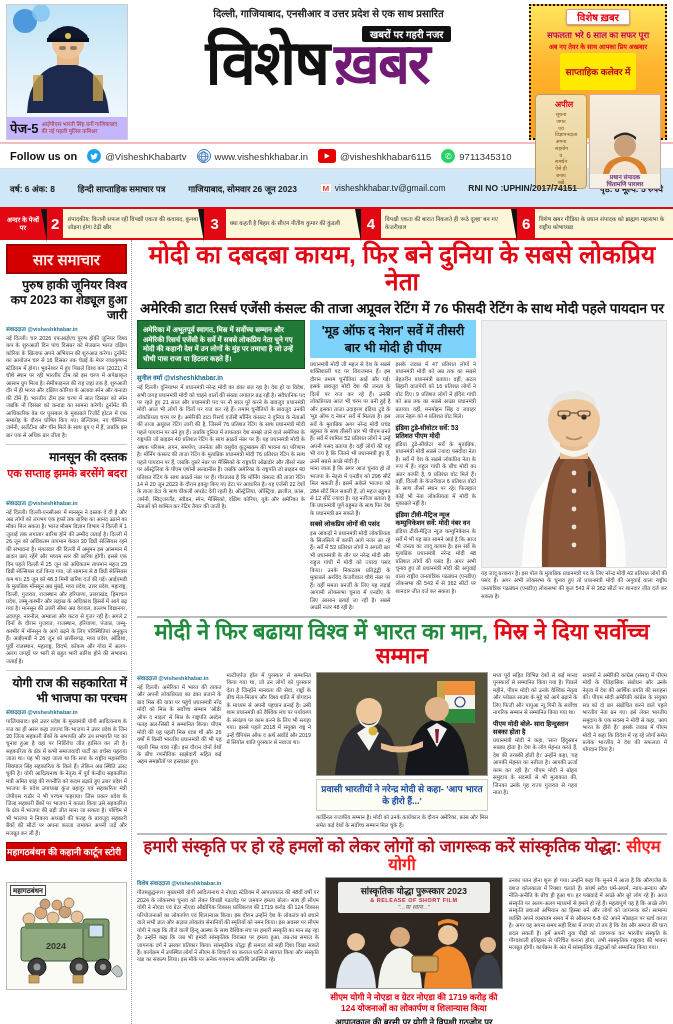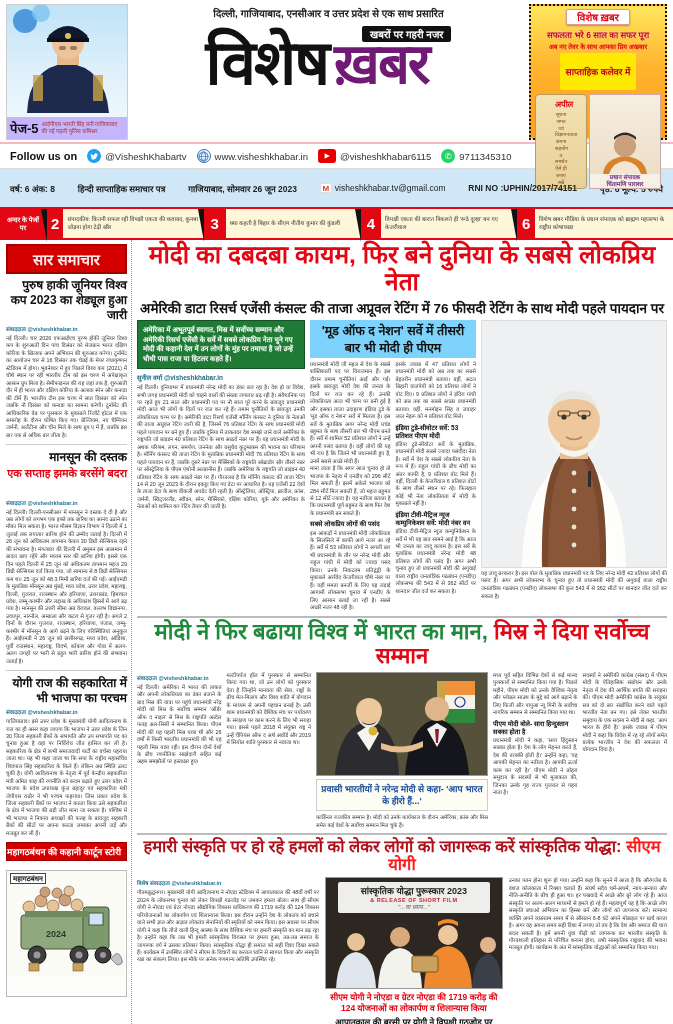--- a/index.html
+++ b/index.html
@@ -62,21 +62,21 @@
   .mainarea { flex:1; min-width:0; }
 
   
   .sb-header { background:#d40000; color:#ffe9e9; font-weight:bold; font-size:15px; text-align:center; padding:3px 0; border:2px solid #a00000; margin:4px 0 4px 0; }
   .sb-headline { font-size:12px; font-weight:bold; color:#111; text-align:right; line-height:1.25; margin:4px 0 2px; }
   .sb-headline2 { font-size:11px; font-weight:bold; color:#e30613; text-align:right; line-height:1.2; margin-bottom:18px; }
   .byline { font-size:5.5px; color:#1d6f8f; font-weight:bold; margin:2px 0; }
   .sb-body { font-size:5.4px; color:#333; text-align:justify; line-height:1.38; }
   .sb-sep { border-top:1px solid #ccc; margin:5px 0; }
   .cartoon-header { background:#d40000; color:#fff; font-weight:bold; font-size:9px; padding:2px 0; border:1px solid #900; margin-top:5px; }
-  .cartoon-box { border:1px solid #bbb; margin-top:9px; position:relative; height:127px; background:#fdfdfb; overflow:hidden; }
+  .cartoon-box { border:1px solid #bbb; margin-top:21px; position:relative; height:108px; background:#fdfdfb; overflow:hidden; }
   .cartoon-label { position:absolute; top:2px; left:3px; font-size:7px; font-weight:bold; color:#111; border:1px solid #444; padding:0 2px; background:#fff; z-index:2; }
 
   
   .art { border-bottom:2px solid #bbb; padding:2px 0 4px; }
   .a-h1 { text-align:center; font-weight:bold; line-height:1.1; }
   .a1-h1 { font-size:24.5px; color:#e30613; }
   .a1-sub { text-align:center; font-size:13.5px; font-weight:bold; color:#111; margin:3px 0; }
   .a1-grid { display:flex; gap:5px; margin-top:2px; }
   .a1-col1 { width:168px; flex:0 0 168px; }
   .green-box { background:#1e7a34; color:#fff; font-size:7px; font-weight:bold; padding:4px 5px; line-height:1.4; border:1px solid #145224; }

